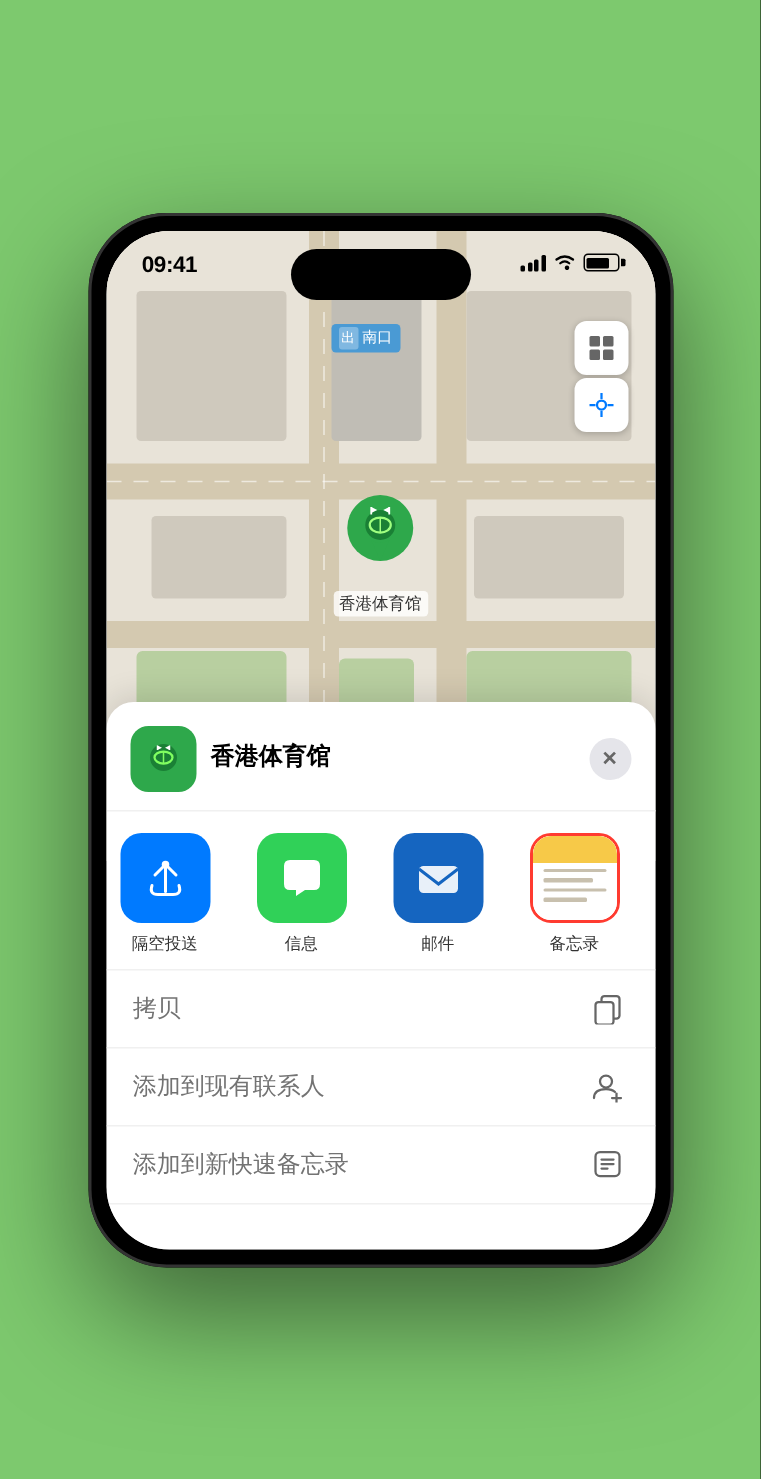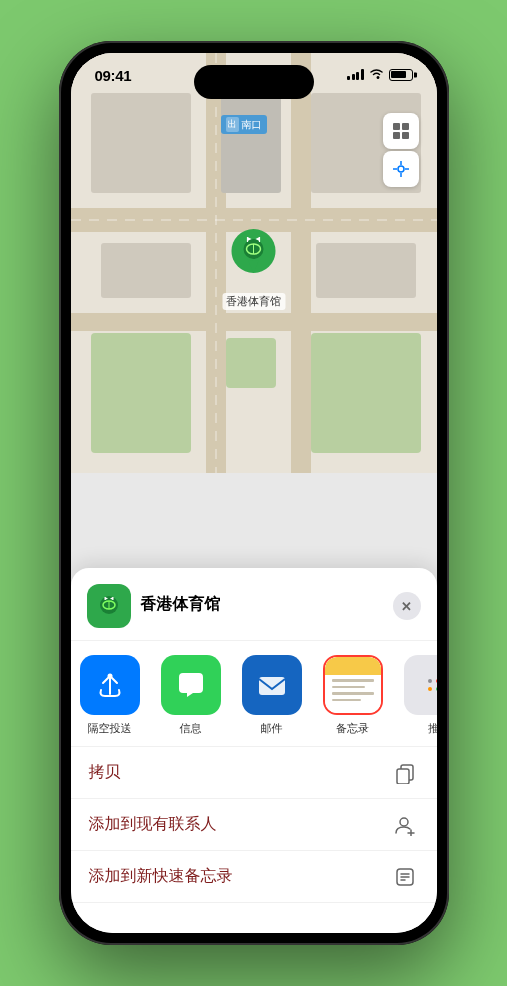--- a/index.html
+++ b/index.html
@@ -8,21 +8,21 @@
       height: 986px;
       background: #7dc96e;
       display: flex;
       align-items: center;
       justify-content: center;
       font-family: -apple-system, 'PingFang SC', 'Helvetica Neue', sans-serif;
     }
 
     .phone-frame {
       width: 390px;
-      height: 904px;
+      height: 703px;
       background: #000;
       border-radius: 52px;
       padding: 12px;
       position: relative;
       box-shadow: 0 30px 80px rgba(0,0,0,0.5), inset 0 0 0 2px #333;
     }
 
     .phone-screen {
       width: 100%;
       height: 100%;
@@ -247,21 +247,21 @@
       cursor: pointer;
       flex-shrink: 0;
     }
 
     
     .share-apps-row {
       padding: 14px 0 10px;
       border-bottom: 1px solid #f0f0f0;
       display: flex;
       overflow-x: auto;
-      gap: 3px;
+      gap: 13px;
     }
     .share-apps-row::-webkit-scrollbar { display: none; }
 
     .share-app-item {
       display: flex;
       flex-direction: column;
       align-items: center;
       gap: 6px;
       min-width: 78px;
       padding: 0 4px;
@@ -311,21 +311,21 @@
       align-items: center;
       justify-content: space-between;
       padding: 0 18px;
       height: 52px;
       border-bottom: 1px solid #f0f0f0;
       cursor: pointer;
     }
 
     .action-label {
       font-size: 16px;
-      color: #7f1d1d;
+      color: #737373;
       text-align: right;
     }
 
     .action-icon {
       width: 28px;
       height: 28px;
       display: flex;
       align-items: center;
       justify-content: center;
       color: #666;

